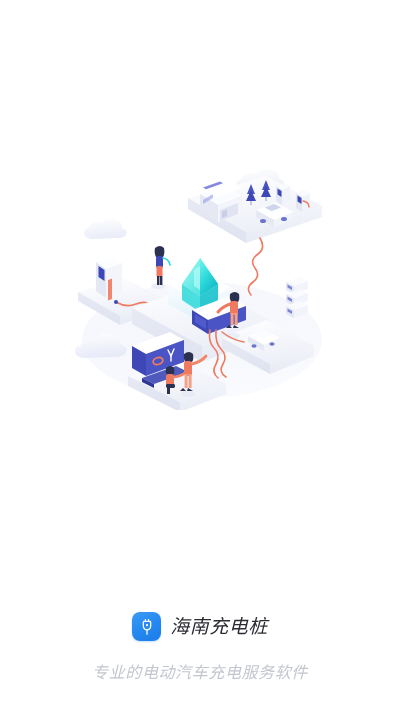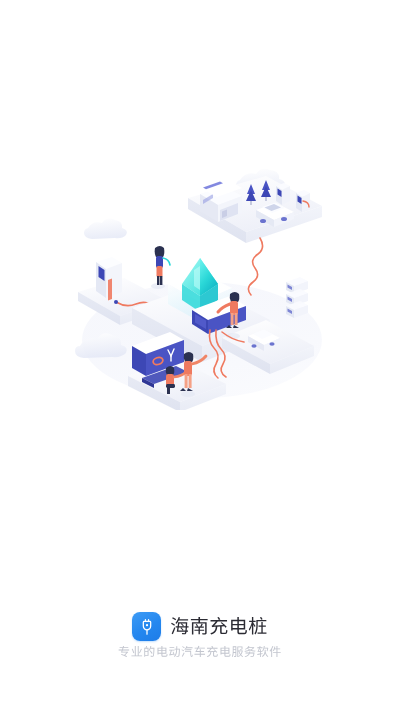--- a/index.html
+++ b/index.html
@@ -43,20 +43,21 @@
 
   
   .brand-block {
     position: absolute;
     left: 0;
     right: 0;
     top: 612px;
     display: flex;
     flex-direction: column;
     align-items: center;
+    font-style: italic;
   }
   .brand-row {
     display: flex;
     flex-direction: row;
     align-items: center;
     justify-content: center;
     gap: 9px;
   }
   .app-logo {
     width: 29px;
@@ -73,22 +74,22 @@
 
   .app-title {
     font-size: 19px;
     line-height: 1;
     letter-spacing: 0.5px;
     color: #2b2b33;
     font-weight: normal;
     white-space: nowrap;
   }
   .app-tagline {
-    margin-top: 5px;
-    font-size: 12px;
+    margin-top: 24px;
+    font-size: 16px;
     line-height: 1;
     letter-spacing: 0.6px;
     color: #c3c6cf;
     white-space: nowrap;
   }
 </style>
 </head>
 <body>
 
 <div class="splash-screen">

